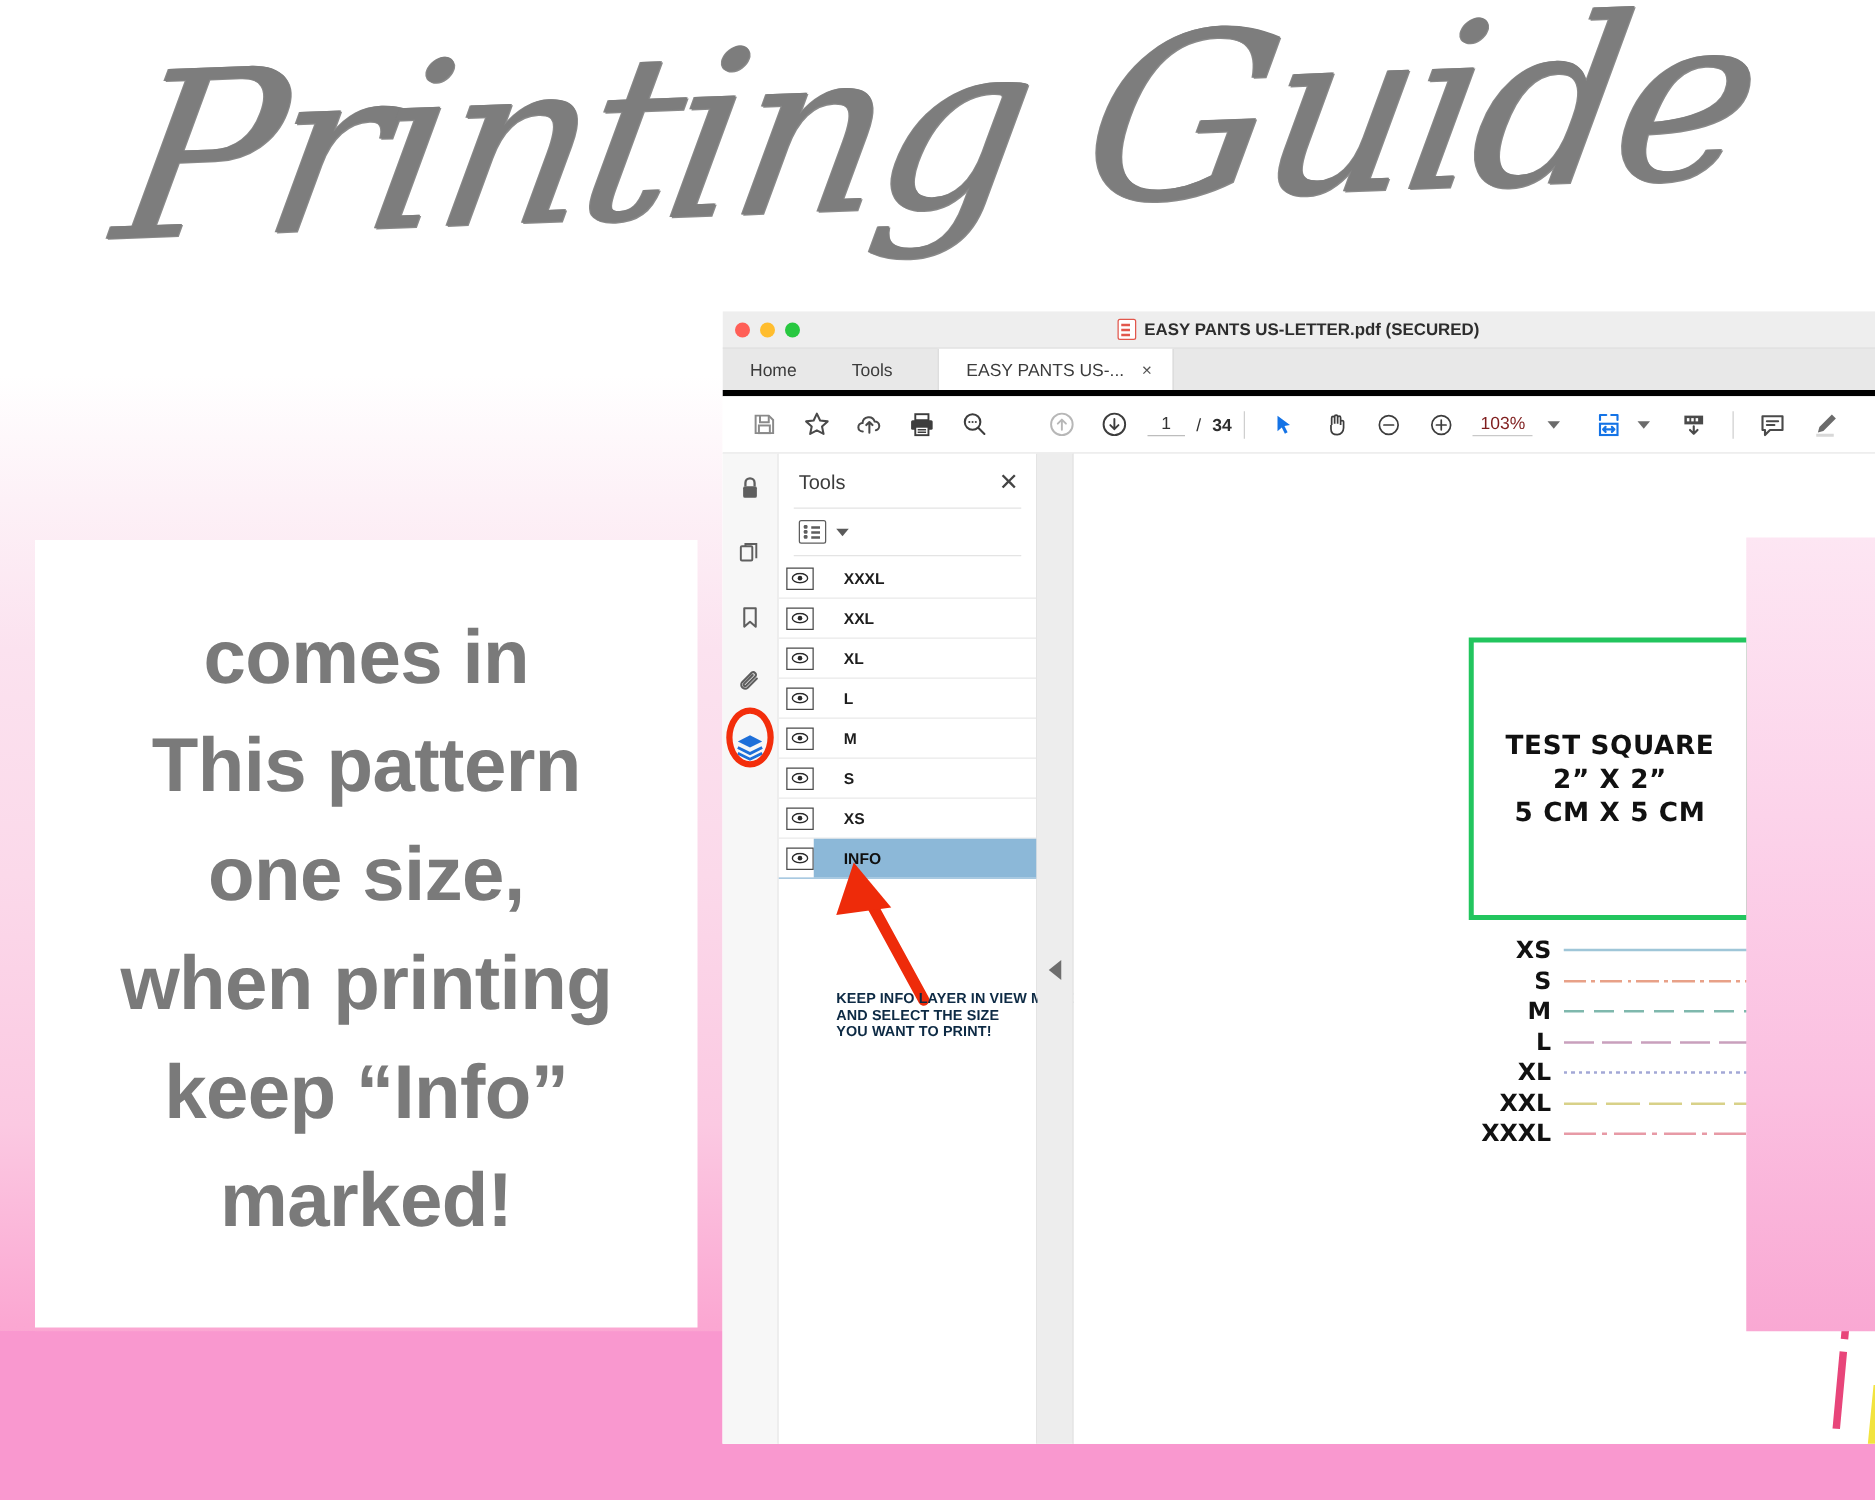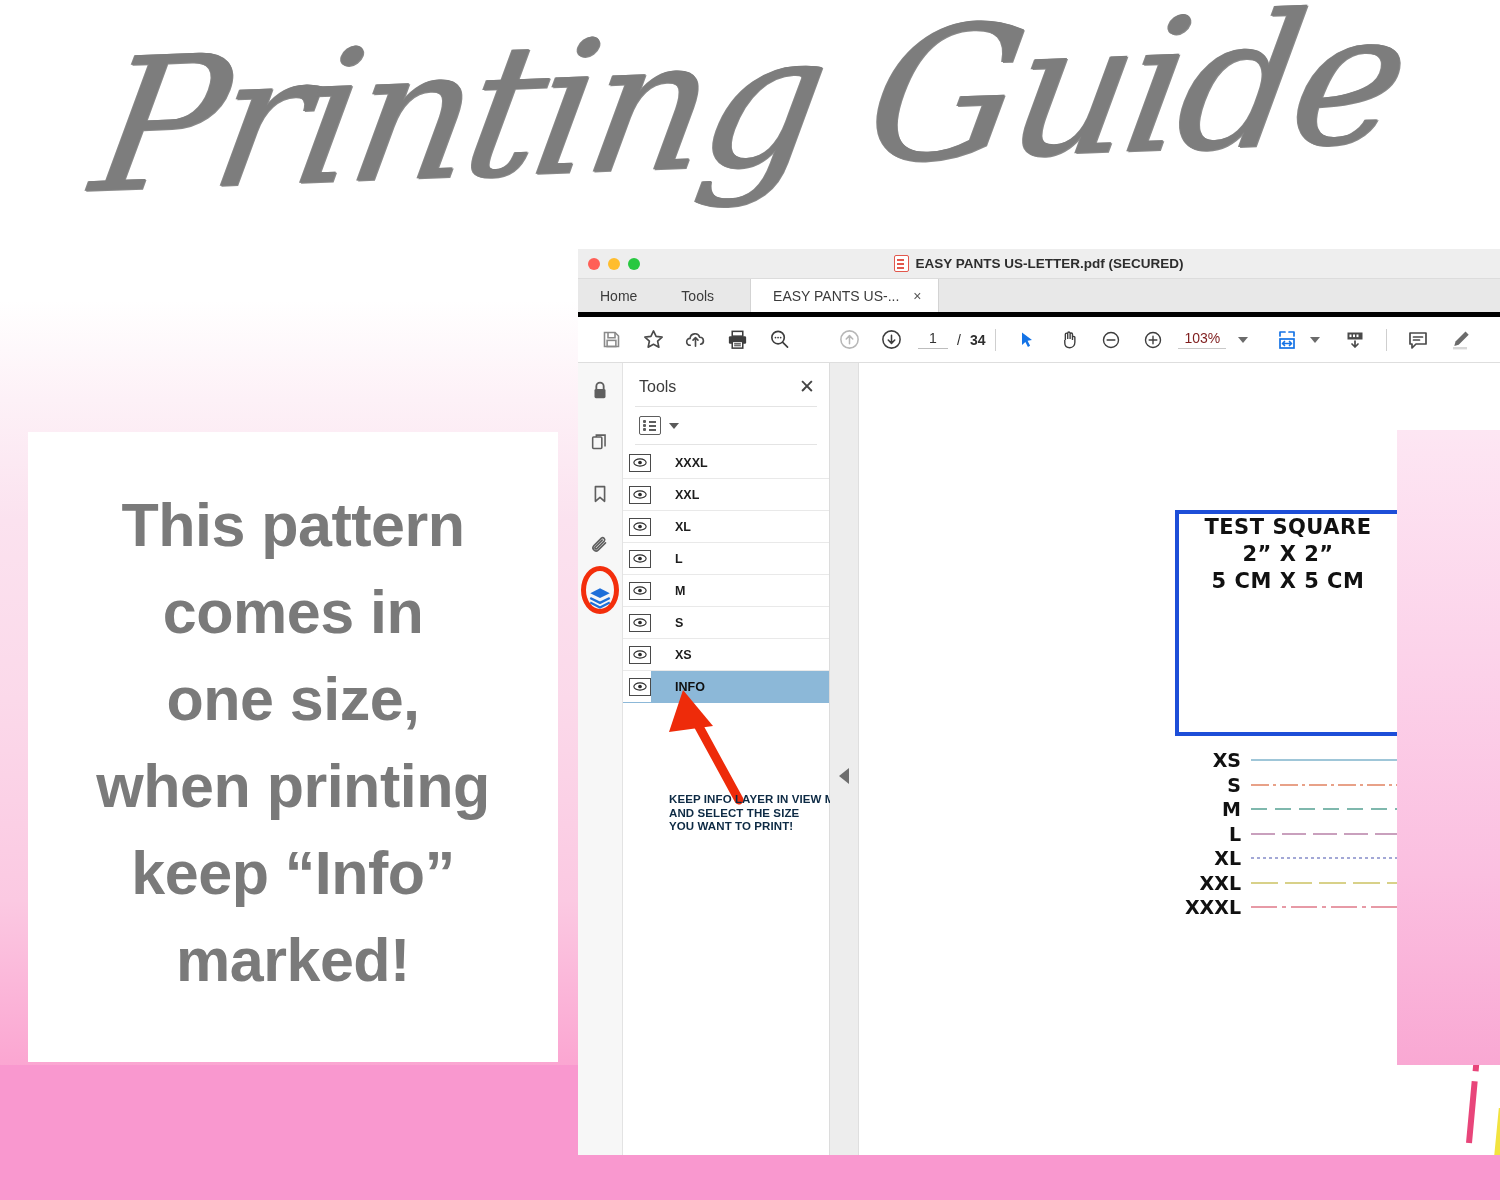--- a/index.html
+++ b/index.html
@@ -184,22 +184,22 @@
   }
   .collapse-tri{
     position:absolute;left:9px;top:405px;width:0;height:0;
     border-top:8px solid transparent;border-bottom:8px solid transparent;border-right:10px solid #6e6e6e;
   }
 
   .doc-view{flex:1;background:#fff;position:relative;overflow:hidden;}
 
   .test-square{
     position:absolute;left:316px;top:147px;width:218px;height:218px;
-    border:4px solid #1d4ed8;background:#fff;
-    display:flex;align-items:flex-start;justify-content:center;
+    border:4px solid #22c55e;background:#fff;
+    display:flex;align-items:center;justify-content:center;
   }
   .ts-text{
     text-align:center;font-family:"DejaVu Sans",sans-serif;font-weight:bold;
     font-size:21px;line-height:27px;color:#111;letter-spacing:0.5px;
   }
 
   .size-legend{position:absolute;left:320px;top:385px;width:230px;}
   .sl-row{display:flex;align-items:center;height:24.5px;}
   .sl-label{
     width:62px;text-align:right;padding-right:10px;
@@ -225,22 +225,22 @@
   <div class="bg-gradient"></div>
   <div class="bottom-band"></div>
   <div class="left-band"></div>
 
   <div class="title-wrap">
     <span class="title-script">Printing Guide</span>
   </div>
 
   <div class="info-card">
     <div class="txt">
+      <div>comes in</div>
       <div>This pattern</div>
-      <div>comes in</div>
       <div>one size,</div>
       <div>when printing</div>
       <div>keep “Info”</div>
       <div>marked!</div>
     </div>
   </div>
 
   <div class="app-window">
 
     <div class="titlebar">

